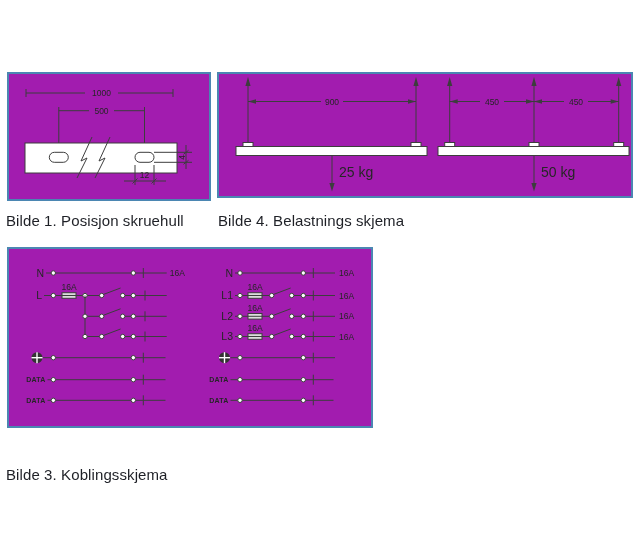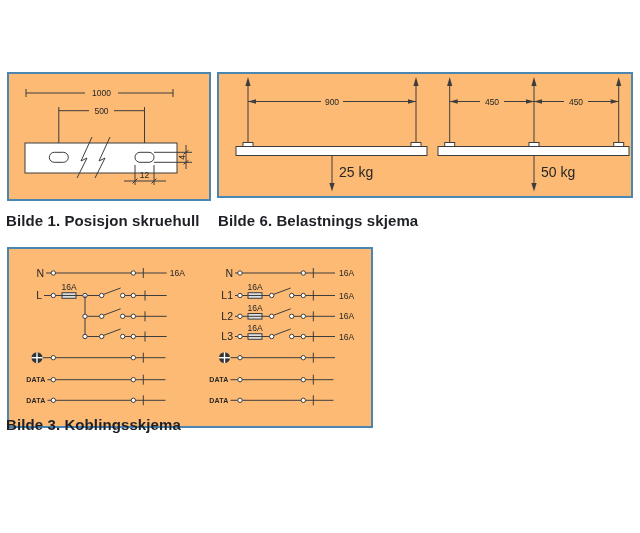--- a/index.html
+++ b/index.html
@@ -1,24 +1,24 @@
 <!DOCTYPE html>
 <html><head>
 <meta charset="utf-8">
 <style>
   html,body{margin:0;padding:0;background:#ffffff;}
   body{width:640px;height:533px;position:relative;font-family:"Liberation Sans",sans-serif;overflow:hidden;}
-  .frame{position:absolute;border:2px solid #4b86b2;background:#fdba74;box-sizing:border-box;text-decoration:underline;}
+  .frame{position:absolute;border:2px solid #4b86b2;background:#a21caf;box-sizing:border-box;text-decoration:underline;}
   #frame1{left:7px;top:72px;width:204px;height:129px;}
   #frame2{left:217px;top:72px;width:416px;height:126px;padding-left:8px;}
   #frame3{left:7px;top:247px;width:366px;height:181px;}
-  .caption{position:absolute;font-size:15px;font-weight:700;color:#1e2026;letter-spacing:0.1px;white-space:nowrap;}
+  .caption{position:absolute;font-size:15px;font-weight:400;color:#1e2026;letter-spacing:0.1px;white-space:nowrap;}
   #caption1{left:6px;top:212px;}
   #caption2{left:218px;top:212px;}
-  #caption3{left:6px;top:416px;}
+  #caption3{left:6px;top:466px;}
   svg{display:block;}
   svg line,svg path.s,svg polyline{stroke:#3d3d3d;stroke-width:1;fill:none;}
   svg rect.part{stroke:#3d3d3d;stroke-width:1;fill:#ffffff;}
   svg rect.fuse{stroke:#3d3d3d;stroke-width:1;fill:#dcdcdc;}
   svg circle.node{stroke:#3d3d3d;stroke-width:1;fill:#ffffff;}
   svg path.arrow{fill:#3d3d3d;stroke:none;}
   text{fill:#262626;font-family:"Liberation Sans",sans-serif;}
   .dim-text{font-size:8.5px;}
   .lbl-text{font-size:10.5px;}
   .tiny-text{font-size:7px;font-weight:700;letter-spacing:0.2px;}
@@ -116,21 +116,21 @@
         <path class="arrow" d="M307,27.5 L299,25.2 L299,29.8 Z"></path>
       <path class="arrow" d="M307,27.5 L315,25.2 L315,29.8 Z"></path>
         <path class="arrow" d="M391.7,27.5 L383.7,25.2 L383.7,29.8 Z"></path>
       <text class="dim-text" x="265" y="30.5" text-anchor="middle">450</text>
       <text class="dim-text" x="349" y="30.5" text-anchor="middle">450</text>
       <path class="arrow" d="M307,117.5 L304.4,109 L309.6,109 Z"></path>
       <text class="kg-text" x="314" y="103">50 kg</text>
     </g>
   </svg>
 </div>
-<div class="caption" id="caption2">Bilde 6. Belastnings skjema</div>
+<div class="caption" id="caption2">Bilde 4. Belastnings skjema</div>
 
 <div class="frame" id="frame3">
   <svg width="362" height="177" viewBox="0 0 362 177">
 
     <g>
 
       <text class="lbl-text" x="35" y="27.5" text-anchor="end">N</text>
       <line x1="37" y1="24" x2="157.7" y2="24"></line>
       <line x1="134.3" y1="19" x2="134.3" y2="29"></line>
       <circle class="node" cx="44.3" cy="24" r="2.2"></circle>

